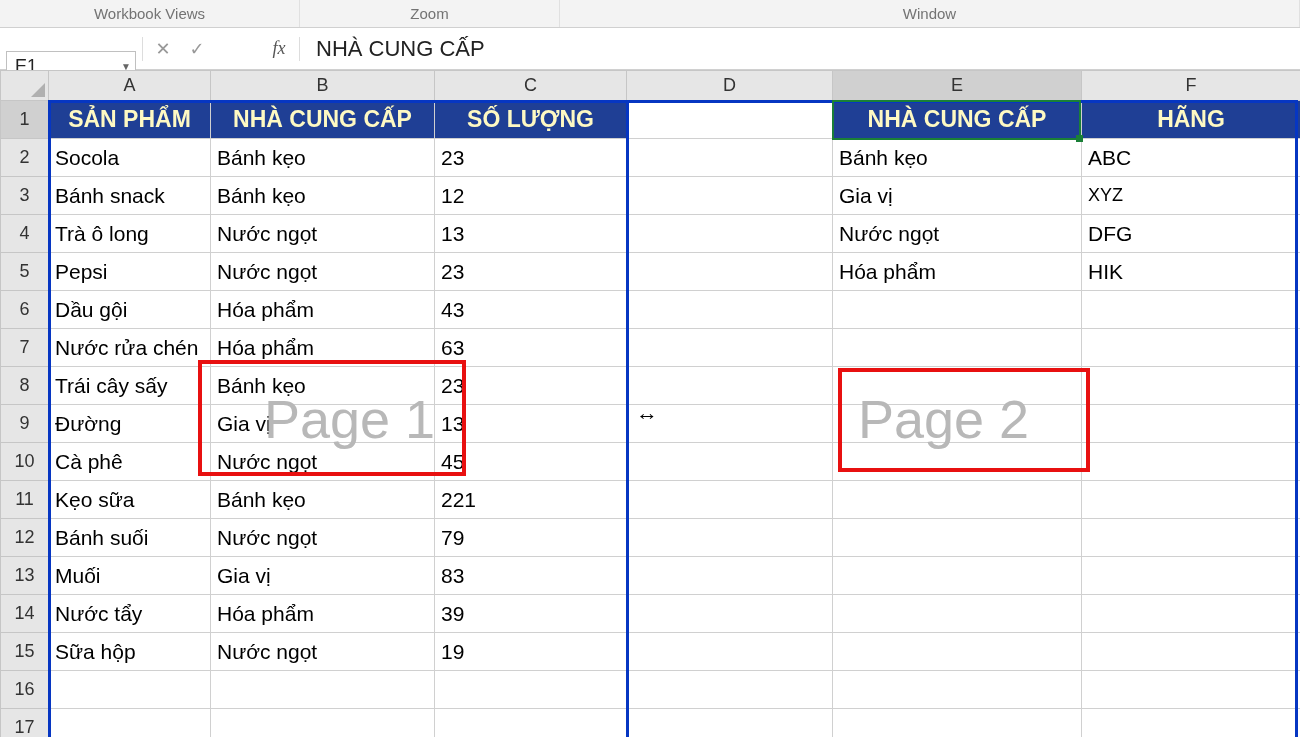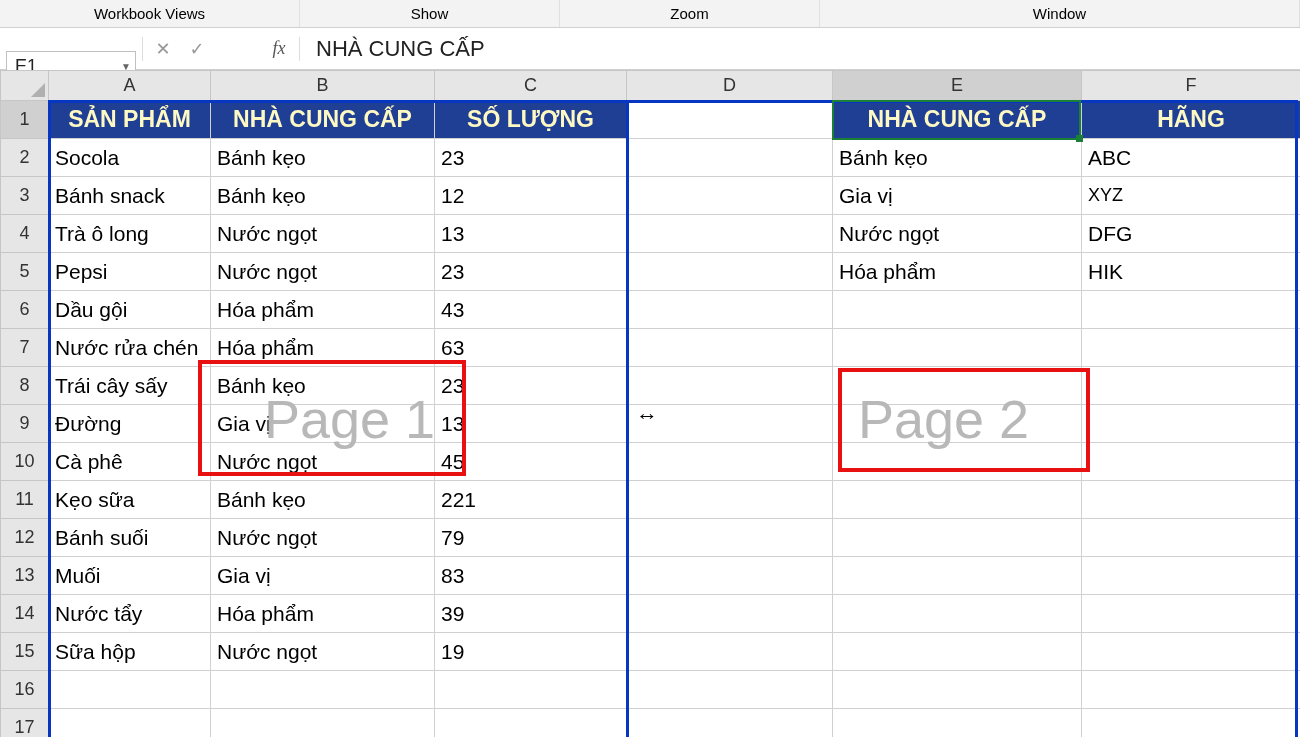--- a/index.html
+++ b/index.html
@@ -14,21 +14,21 @@
   }
 
   
   .ribbon-groups {
     height: 28px;
     background: #f3f3f3;
     border-bottom: 1px solid #d0d0d0;
     display: flex;
     align-items: center;
     font-size: 15px;
-    color: #000000;
+    color: #737373;
   }
   .ribbon-group {
     text-align: center;
     border-right: 1px solid #e0e0e0;
     height: 100%;
     display: flex;
     align-items: center;
     justify-content: center;
   }
 
@@ -188,21 +188,20 @@
     font-size: 22px;
     color: #000;
     pointer-events: none;
   }
 </style>
 </head>
 <body>
 
 <div class="ribbon-groups">
   <div class="ribbon-group" style="width:300px">Workbook Views</div>
-  <div class="ribbon-group" style="width:260px">Show</div>
   <div class="ribbon-group" style="width:260px">Zoom</div>
   <div class="ribbon-group" style="flex:1">Window</div>
 </div>
 
 <div class="formula-row">
   <div class="name-box">
     <span>E1</span>
     <span class="dropdown">▼</span>
   </div>
   <div style="width:1px;height:24px;background:#ddd"></div>

